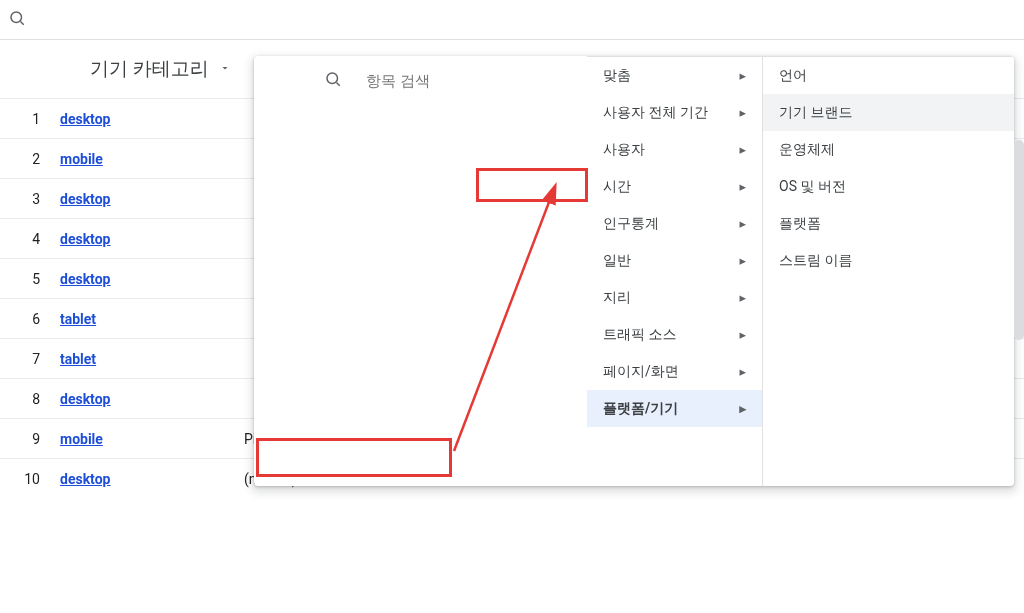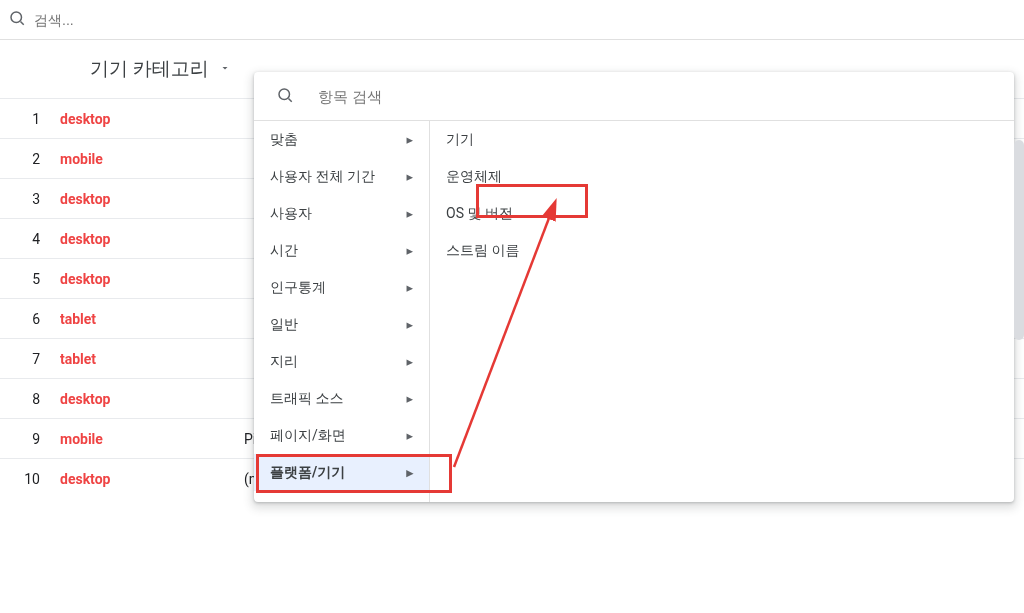--- a/index.html
+++ b/index.html
@@ -9,26 +9,26 @@
 .top-search .icon { color: #5f6368; margin-right: 8px; }
 .top-search input { border: none; outline: none; font-size: 14px; color: #5f6368; flex: 1; }
 
 .category-row { display: flex; align-items: center; padding: 16px 20px 16px 90px; }
 .category-row .label { color: #3c4043; font-size: 19px; margin-right: 10px; }
 .chevron-down { color: #5f6368; }
 
 .table { width: 100%; }
 .row { display: flex; align-items: center; height: 40px; border-top: 1px solid #e8eaed; font-size: 14px; }
 .row .idx { width: 60px; text-align: right; padding-right: 20px; color: #202124; }
-.row .cat { width: 184px; font-weight: 700; color: #ef4444; }
+.row .cat { width: 184px; font-weight: 700; color: #1d4ed8; text-decoration: underline; }
 .row .model { width: 200px; color: #202124; }
 .row .num { width: 145px; text-align: right; }
 .row .pct { width: 145px; text-align: right; padding-right: 24px; }
 
-.popover { position: absolute; left: 254px; top: 72px; width: 760px; height: 430px; background: #fff; border-radius: 4px; box-shadow: 0 1px 3px rgba(60,64,67,0.3), 0 4px 8px 3px rgba(60,64,67,0.15); display: flex; flex-direction: column; overflow: hidden; }
+.popover { position: absolute; left: 254px; top: 56px; width: 760px; height: 430px; background: #fff; border-radius: 4px; box-shadow: 0 1px 3px rgba(60,64,67,0.3), 0 4px 8px 3px rgba(60,64,67,0.15); display: flex; flex-direction: row; overflow: hidden; padding-left: 48px; }
 
 .popover-search { display: flex; align-items: center; height: 48px; padding: 0 22px; }
 .popover-search .icon { color: #5f6368; margin-right: 24px; }
 .popover-search input { border: none; outline: none; font-size: 15px; color: #5f6368; flex: 1; }
 
 .popover-body { display: flex; flex: 1; border-top: 1px solid #e0e0e0; overflow: hidden; }
 
 .left-col { width: 176px; border-right: 1px solid #e0e0e0; }
 .left-item { display: flex; align-items: center; justify-content: space-between; height: 37px; padding: 0 16px 0 16px; font-size: 14px; color: #3c4043; cursor: pointer; }
 .left-item.active { background: #e8f0fe; font-weight: bold; }
@@ -50,21 +50,20 @@
 </head>
 <body>
 
 <div class="top-search">
   <span class="icon">
     <svg class="icon-svg" viewBox="0 0 24 24" fill="none" stroke="currentColor" stroke-width="2">
         <circle cx="11" cy="11" r="7"></circle>
         <line x1="21" y1="21" x2="16.65" y2="16.65"></line>
       </svg>
   </span>
-  <input type="text" placeholder="검색..." style="">
 </div>
 
 <div class="category-row">
   <span class="label">기기 카테고리</span>
   <span class="chevron-down">
     <svg width="12" height="12" viewBox="0 0 24 24" fill="currentColor">
         <path d="M7 10l5 5 5-5z"></path>
       </svg>
   </span>
 </div>
@@ -170,27 +169,33 @@
           <span>페이지/화면</span>
           <span class="arrow">▸</span>
         </div>
       <div class="left-item active">
           <span>플랫폼/기기</span>
           <span class="arrow">▸</span>
         </div>
     </div>
     <div class="right-col">
       <div class="right-item">
-          <span>기기</span>
+          <span>언어</span>
+        </div>
+      <div class="right-item highlighted">
+          <span>기기 브랜드</span>
         </div>
       <div class="right-item">
           <span>운영체제</span>
         </div>
       <div class="right-item">
           <span>OS 및 버전</span>
+        </div>
+      <div class="right-item">
+          <span>플랫폼</span>
         </div>
       <div class="right-item">
           <span>스트림 이름</span>
         </div>
     </div>
   </div>
 
   <div class="redbox-left" style="left:2px; top:382px; width:196px; height:39px;"></div>
   <div class="redbox-right" style="left:222px; top:112px; width:112px; height:34px;"></div>
 

